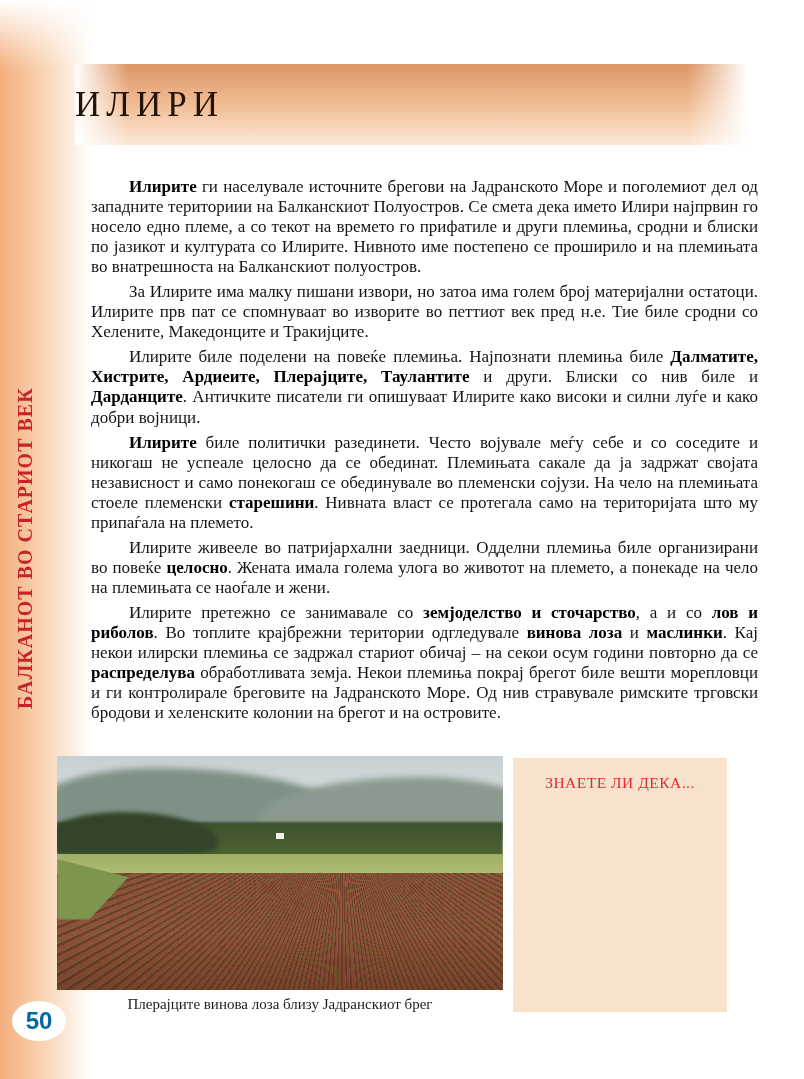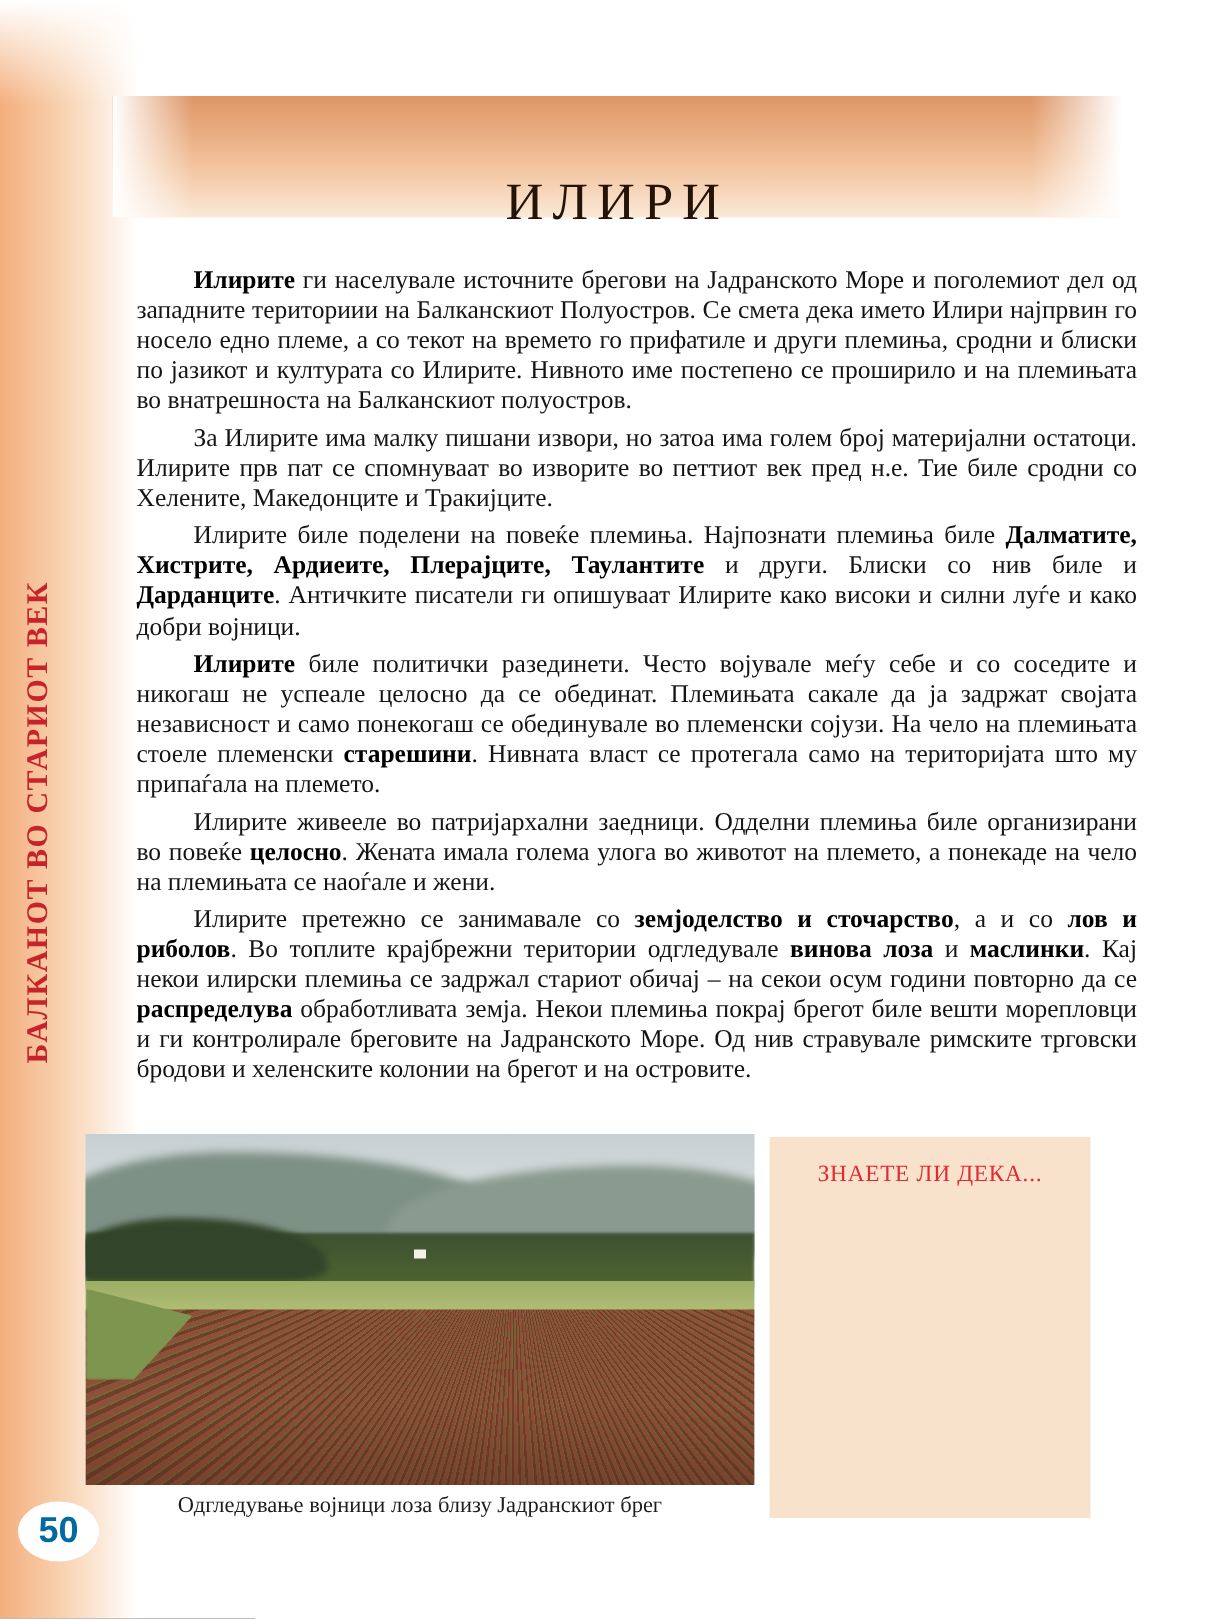--- a/index.html
+++ b/index.html
@@ -22,22 +22,22 @@
     color:#c6242a;white-space:nowrap;text-align:center;
   }
   
   .banner{
     position:absolute;left:75px;top:64px;width:673px;height:81px;
     background:
       linear-gradient(to right,#ffffff 0,rgba(255,255,255,0) 8%,rgba(255,255,255,0) 91%,#ffffff 100%),
       linear-gradient(to bottom,#de9566 0,#f2c19a 55%,#fbe9d8 100%);
   }
   .banner-title{
-    width:100%;height:81px;line-height:81px;text-align:center;
-    font-size:35px;letter-spacing:6px;color:#241408;font-weight:normal;margin-top:30px;
+    width:100%;height:81px;line-height:81px;text-align:left;
+    font-size:35px;letter-spacing:6px;color:#241408;font-weight:normal;
   }
   
   .article{
     position:absolute;left:86px;top:172px;width:677px;
     font-size:17px;line-height:1.18;color:#141414;text-align:justify;
   }
   .article p{margin:5px;text-indent:38px;}
   .article b{color:#000;}
   
   .photo{
@@ -120,21 +120,21 @@
     <div class="p-sky"></div>
     <div class="p-mount1"></div>
     <div class="p-mount2"></div>
     <div class="p-forest"></div>
     <div class="p-trees"></div>
     <div class="p-house"></div>
     <div class="p-field"></div>
     <div class="p-soil"></div>
     <div class="p-grass-left"></div>
   </div>
-  <div class="caption">Одгледување војници лоза близу Јадранскиот брег</div>
+  <div class="caption">Плерајците винова лоза близу Јадранскиот брег</div>
 
   <div class="infobox">
     <p class="infobox-title">ЗНАЕТЕ ЛИ ДЕКА...</p>
   </div>
 
   <div class="pagenum-blob">
     <span class="pagenum">50</span>
   </div>
 
 </div>

